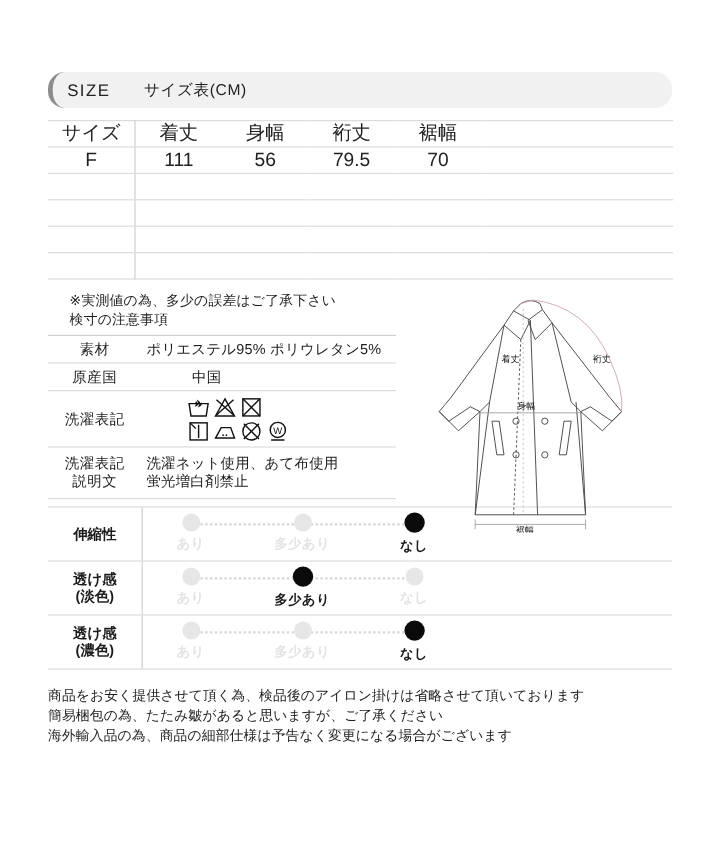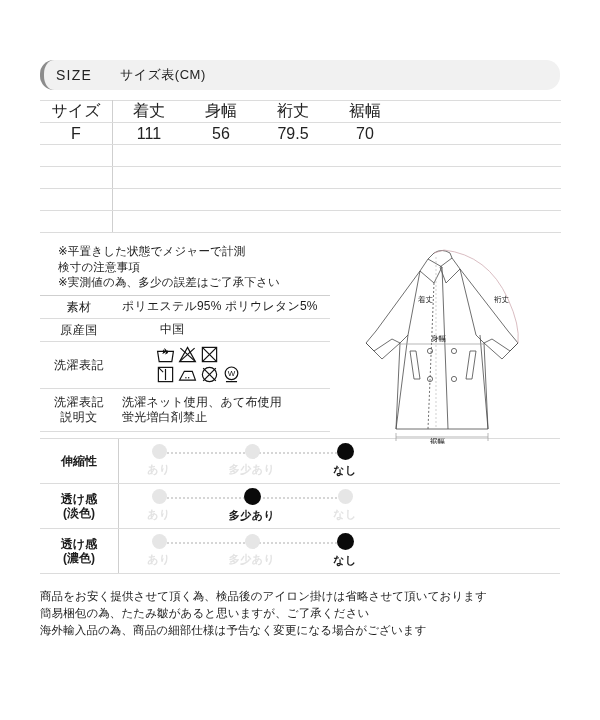--- a/index.html
+++ b/index.html
@@ -276,23 +276,22 @@
         <td class="c5"></td>
       </tr>
     </tbody>
   </table>
 
   <div class="mid">
 
     <div class="info-col">
 
       <div class="measure-note">
-        <div>※平置きした状態でメジャーで計測</div>
+        <div>※実測値の為、多少の誤差はご了承下さい</div>
         <div>検寸の注意事項</div>
-        <div>※実測値の為、多少の誤差はご了承下さい</div>
       </div>
 
       <div class="info-row material">
         <div class="lbl">素材</div>
         <div class="val">ポリエステル95% ポリウレタン5%</div>
       </div>
 
       <div class="info-row origin">
         <div class="lbl">原産国</div>
         <div class="val">中国</div>

